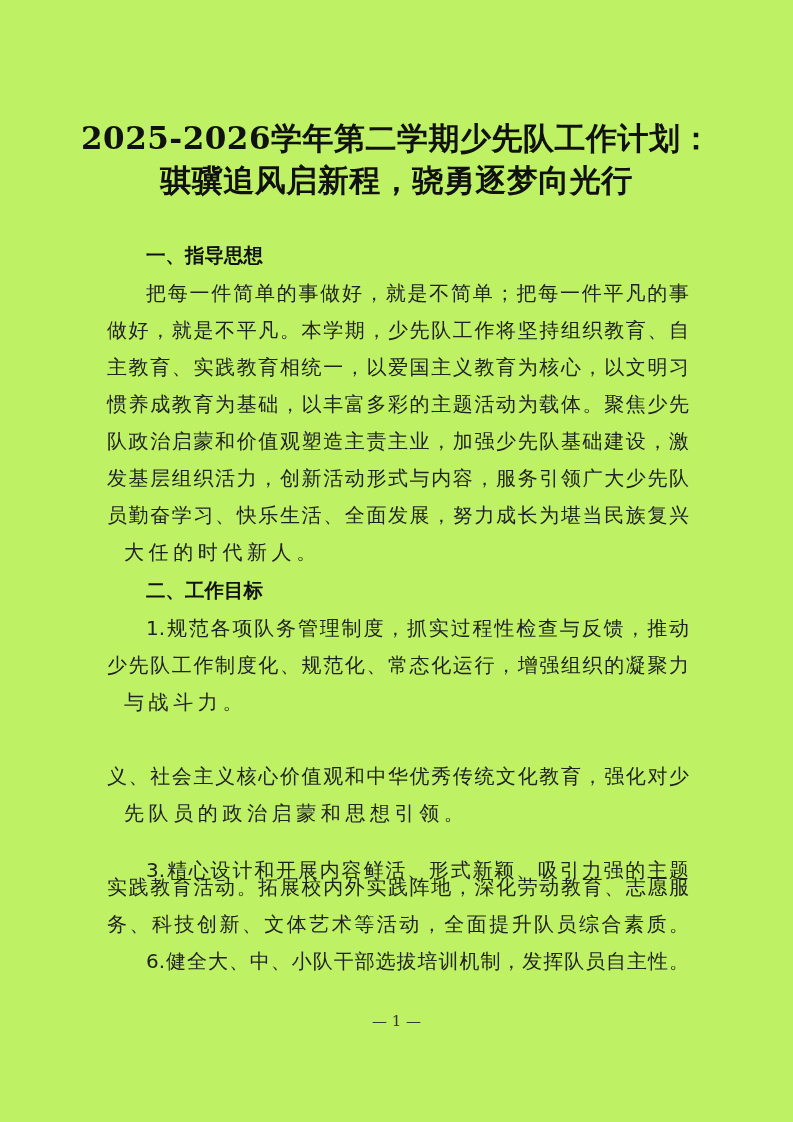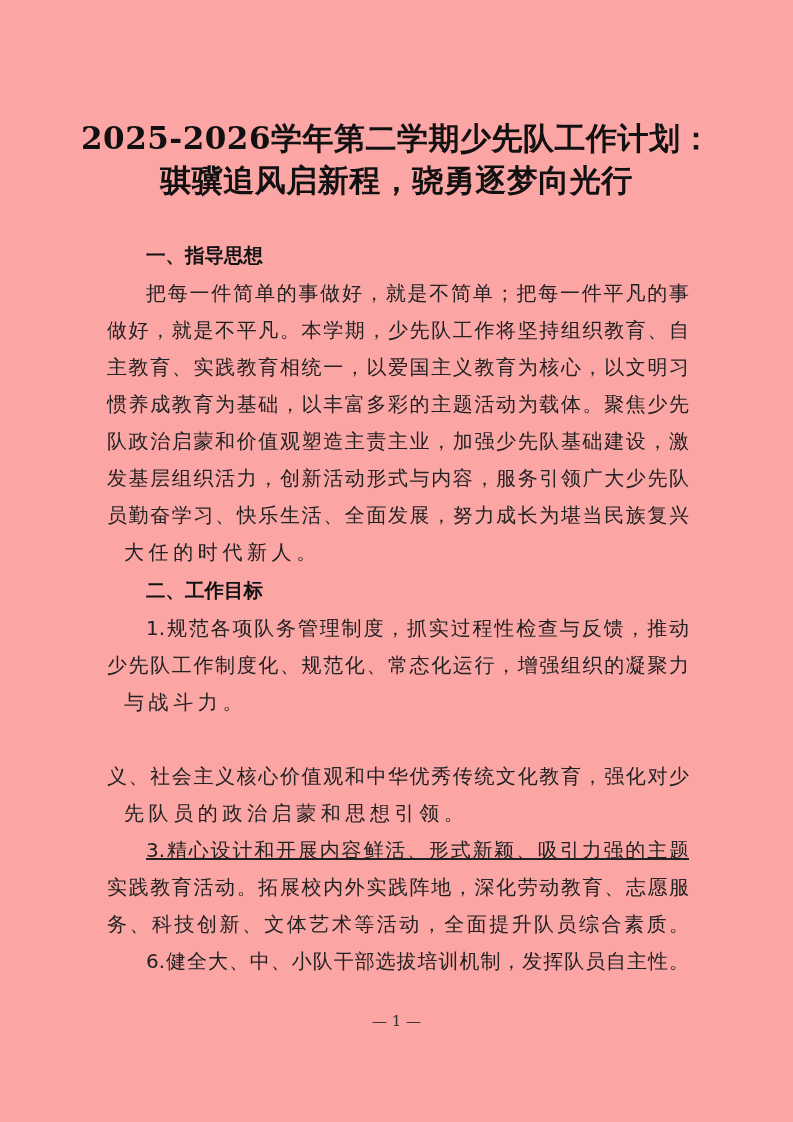--- a/index.html
+++ b/index.html
@@ -1,17 +1,17 @@
 <!DOCTYPE html>
 <html><head>
 <meta charset="utf-8">
 <style>
   html, body { margin: 0; padding: 0; background: #ffffff; }
   body { width: 793px; height: 1122px; position: relative; overflow: hidden; }
-  .page { position: absolute; left: 0; top: 0; width: 793px; height: 1122px; background: #fca5a5; }
+  .page { position: absolute; left: 0; top: 0; width: 793px; height: 1122px; background: #bef264; }
   .title {
     position: absolute; left: 0; width: 793px; text-align: center;
     font-family: "DejaVu Serif", "Liberation Serif", serif;
     font-weight: bold; font-size: 31px; color: #111; white-space: nowrap;
     letter-spacing: 0.5px;
   }
   .heading {
     position: absolute; left: 146px;
     font-family: Liberation Serif, serif;
     font-weight: bold; font-size: 19.5px; color: #111; white-space: nowrap;
@@ -49,20 +49,20 @@
 
   <div class="heading" style="top:577px;">二、工作目标</div>
 
   <div class="line indent" style="top:615px;">1.规范各项队务管理制度，抓实过程性检查与反馈，推动</div>
   <div class="line" style="top:652px;">少先队工作制度化、规范化、常态化运行，增强组织的凝聚力</div>
   <div class="line last" style="top:689px;">与战斗力。</div>
 
   <div class="line" style="top:763px;">义、社会主义核心价值观和中华优秀传统文化教育，强化对少</div>
   <div class="line last" style="top:800px;">先队员的政治启蒙和思想引领。</div>
 
-  <div class="line indent" style="top:837px;text-decoration:underline;">3.精心设计和开展内容鲜活、形式新颖、吸引力强的主题</div>
+  <div class="line indent" style="top:857px;">3.精心设计和开展内容鲜活、形式新颖、吸引力强的主题</div>
   <div class="line" style="top:874px;">实践教育活动。拓展校内外实践阵地，深化劳动教育、志愿服</div>
   <div class="line" style="top:911px;">务、科技创新、文体艺术等活动，全面提升队员综合素质。</div>
 
   <div class="line indent" style="top:948px;">6.健全大、中、小队干部选拔培训机制，发挥队员自主性。</div>
 
   <div class="footer" style="top:1012px;">— 1 —</div>
 </div>
 
 </body></html>

